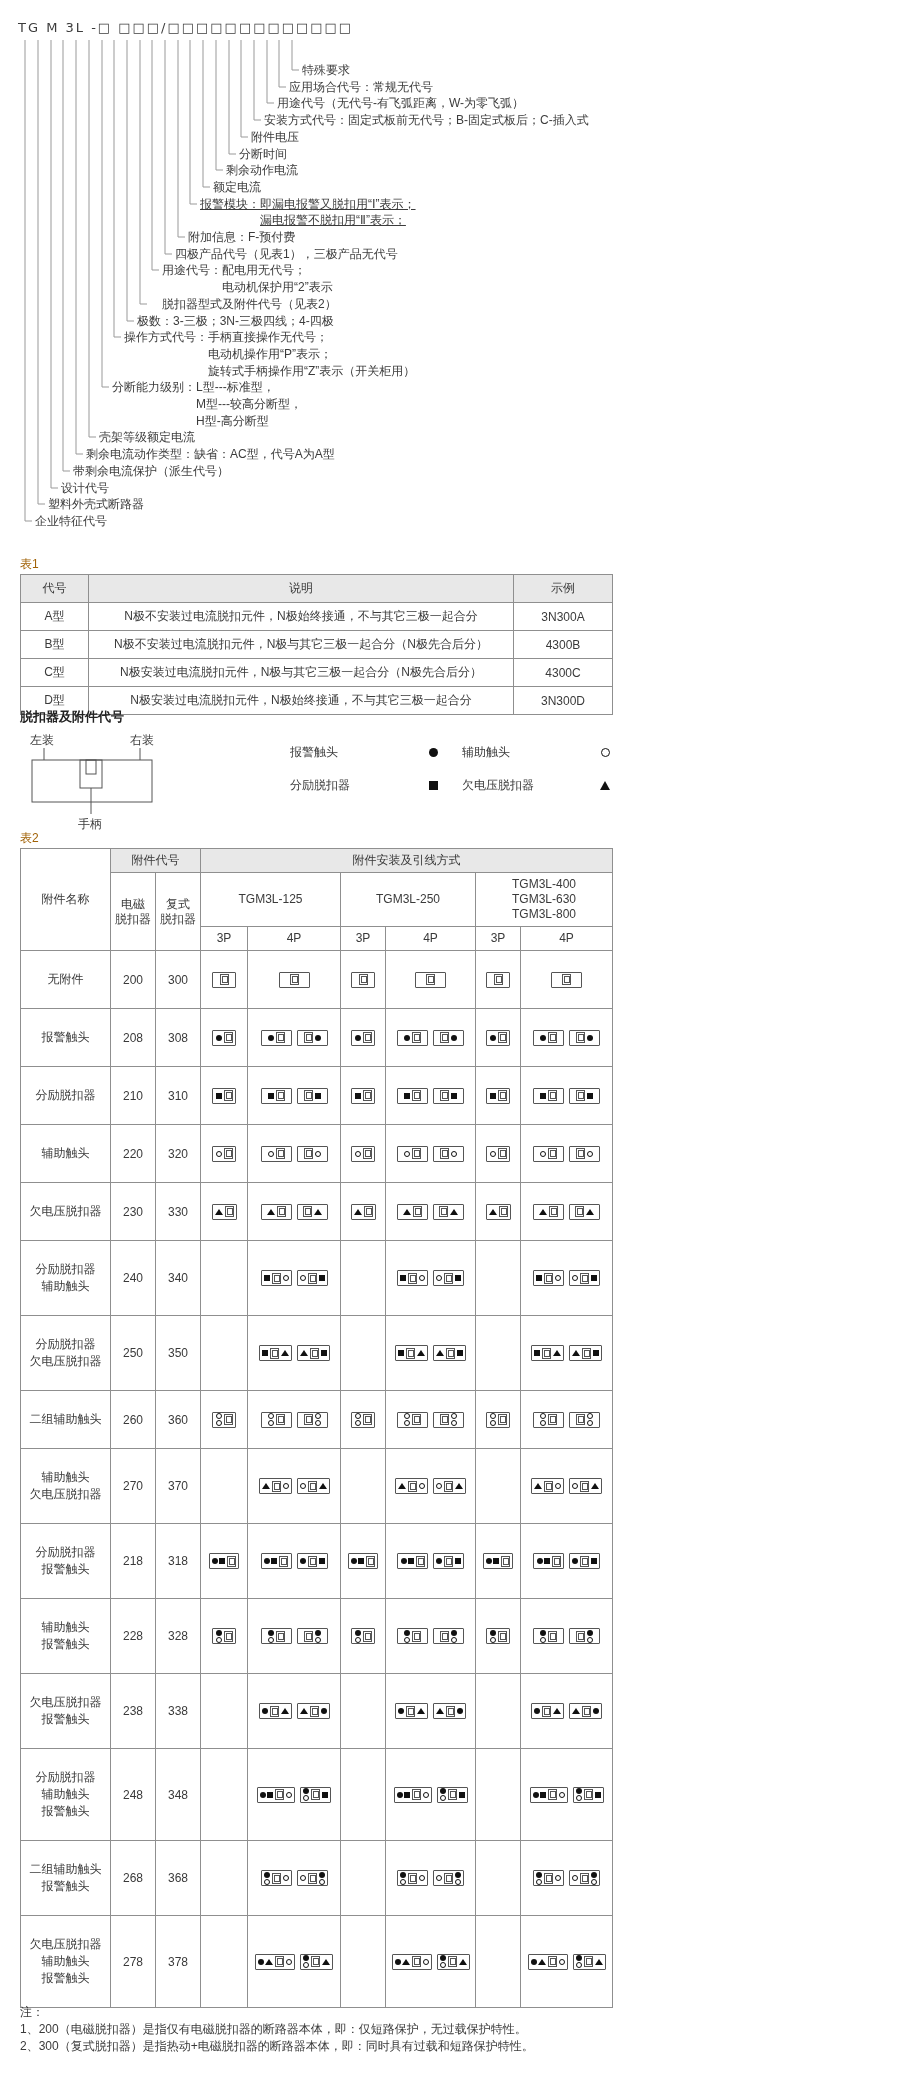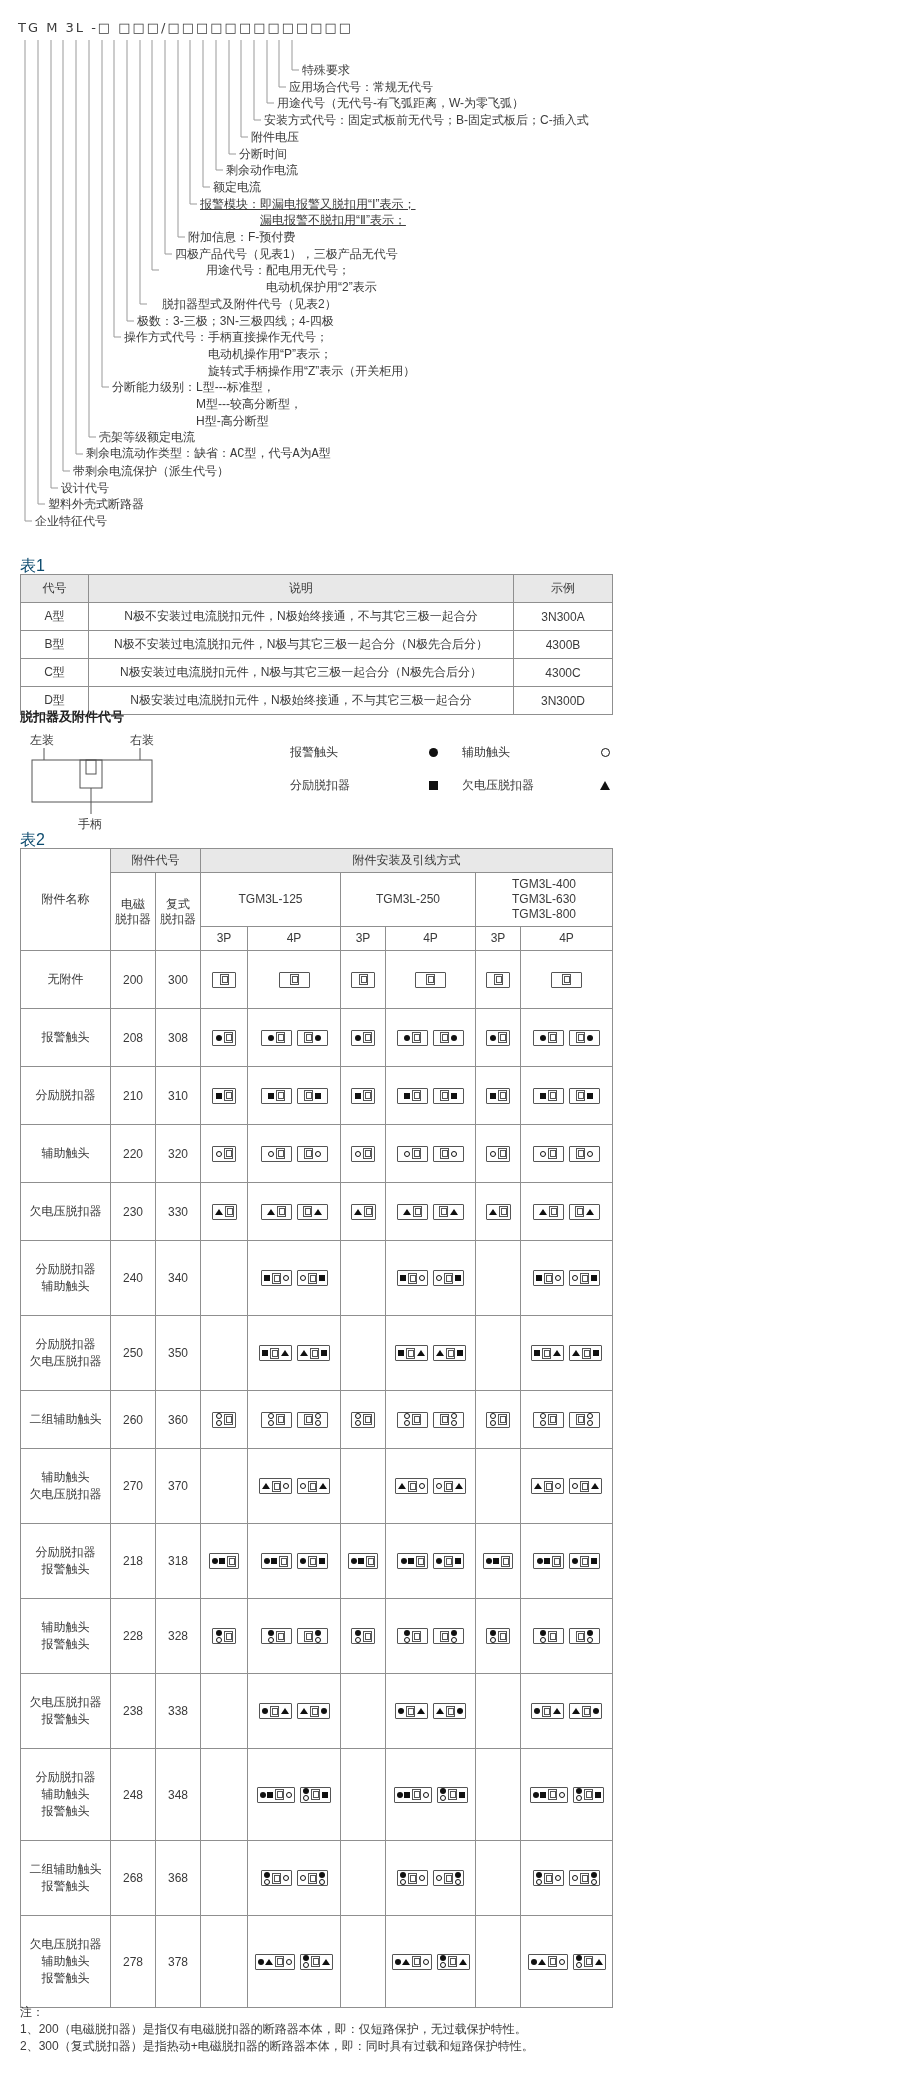--- a/index.html
+++ b/index.html
@@ -8,21 +8,21 @@
 
   
   #code-diagram { position:absolute; left:0; top:0; width:900px; height:545px; }
   #model-code { position:absolute; left:18px; top:20px; font-size:13px; letter-spacing:2px;
                 color:#3c3c3c; font-family:"DejaVu Sans",sans-serif; white-space:nowrap; }
   #code-lines { position:absolute; left:0; top:0; }
   #code-labels { position:absolute; left:0; top:0; width:900px; height:545px; }
   .code-label { position:absolute; font-size:12px; line-height:16.7px; white-space:nowrap; color:#3c3c3c; }
 
   
-  .tbl-label { position:absolute; font-size:16px; color:#0c4a6e; }
+  .tbl-label { position:absolute; font-size:12px; color:#a16207; }
   table { border-collapse:collapse; table-layout:fixed; background:#fff; }
   th,td { border:1px solid #8f8f8f; font-weight:normal; font-size:12px; color:#3a3a3a;
           text-align:center; vertical-align:middle; }
   #table1 { position:absolute; left:20px; top:574px; width:592px; }
   #table1 th { background:#e8e8e8; padding:5px 4px; }
   #table1 td { padding:5px 4px; }
 
   #acc-title { position:absolute; left:20px; top:708px; font-size:13px; font-weight:bold; color:#222; }
 
   
@@ -126,21 +126,21 @@
         <div class="code-label" style="left: 200px; top: 195.6px; text-decoration: underline;">
           <div>报警模块：即漏电报警又脱扣用“Ⅰ”表示；</div>
           <div style="padding-left: 60px;">漏电报警不脱扣用“Ⅱ”表示；</div>
         </div>
         <div class="code-label" style="left: 188px; top: 229px;">
           <div>附加信息：F-预付费</div>
         </div>
         <div class="code-label" style="left: 175px; top: 245.7px;">
           <div>四极产品代号（见表1），三极产品无代号</div>
         </div>
-        <div class="code-label" style="left: 162px; top: 262.4px; margin-left: 44px;">
+        <div class="code-label" style="left: 162px; top: 262.4px;">
           <div>用途代号：配电用无代号；</div>
           <div style="padding-left: 60px;">电动机保护用“2”表示</div>
         </div>
         <div class="code-label" style="left: 150px; top: 295.8px; margin-left: 12px;">
           <div>脱扣器型式及附件代号（见表2）</div>
         </div>
         <div class="code-label" style="left: 137px; top: 312.5px;">
           <div>极数：3-三极；3N-三极四线；4-四极</div>
         </div>
         <div class="code-label" style="left: 112px; top: 379.3px;">
@@ -149,21 +149,21 @@
           <div style="padding-left: 84px;">H型-高分断型</div>
         </div>
         <div class="code-label" style="left: 124px; top: 329.2px;">
           <div>操作方式代号：手柄直接操作无代号；</div>
           <div style="padding-left: 84px;">电动机操作用“P”表示；</div>
           <div style="padding-left: 84px;">旋转式手柄操作用“Z”表示（开关柜用）</div>
         </div>
         <div class="code-label" style="left: 99px; top: 429.4px;">
           <div>壳架等级额定电流</div>
         </div>
-        <div class="code-label" style="left: 86px; top: 446.1px; font-family: Liberation Mono, monospace;">
+        <div class="code-label" style="left: 86px; top: 446.1px;">
           <div>剩余电流动作类型：缺省：AC型，代号A为A型</div>
         </div>
         <div class="code-label" style="left: 73px; top: 462.8px;">
           <div>带剩余电流保护（派生代号）</div>
         </div>
         <div class="code-label" style="left: 61px; top: 479.5px;">
           <div>设计代号</div>
         </div>
         <div class="code-label" style="left: 48px; top: 496.2px;">
           <div>塑料外壳式断路器</div>

